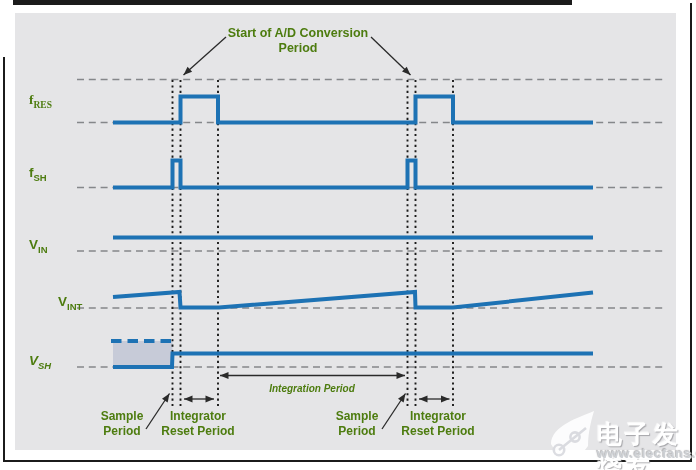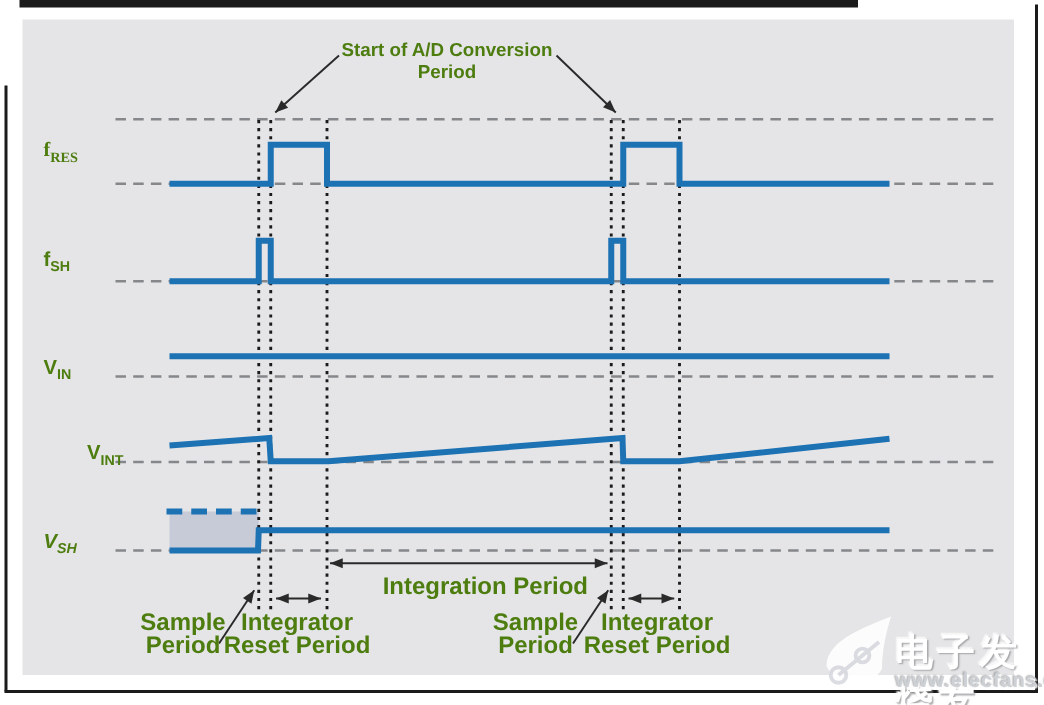--- a/index.html
+++ b/index.html
@@ -5,22 +5,22 @@
   html,body{margin:0;padding:0;background:#fff;}
   #stage{position:relative;width:696px;height:470px;background:#ffffff;overflow:hidden;
          font-family:"Liberation Sans",sans-serif;}
   .frame{position:absolute;background:#1b1b1b;}
   #panel{position:absolute;left:15px;top:13px;width:661px;height:437px;background:#e5e5e7;}
   #diag{position:absolute;left:0;top:0;}
   .txt{position:absolute;color:#4d7c0f;font-weight:bold;}
   .sig-label{font-size:13.5px;}
   .sig-label sub{font-size:9.5px;font-weight:bold;}
   .title-block{width:220px;text-align:center;font-size:12.5px;line-height:15px;}
-  .period-block{width:120px;text-align:center;font-size:16px;line-height:14.5px;}
-  .integration{width:160px;text-align:right;font-size:16px;}
+  .period-block{width:120px;text-align:center;font-size:12px;line-height:14.5px;}
+  .integration{width:160px;text-align:center;font-size:10px;font-style:italic;}
   .wm-brand{position:absolute;color:#ffffff;font-weight:bold;font-size:25px;letter-spacing:3px;
             text-shadow:1px 1px 1px rgba(130,130,135,.65), -1px -1px 1px rgba(255,255,255,.8);
             font-family:"DejaVu Sans",sans-serif;}
   .wm-site{position:absolute;color:#cdd0d4;font-weight:bold;font-size:13.5px;letter-spacing:.5px;
            text-shadow:-1px -1px 1px rgba(125,125,130,.55),1px 1px 1px #ffffff;}
 </style>
 </head>
 <body>
 
 <div id="stage">

